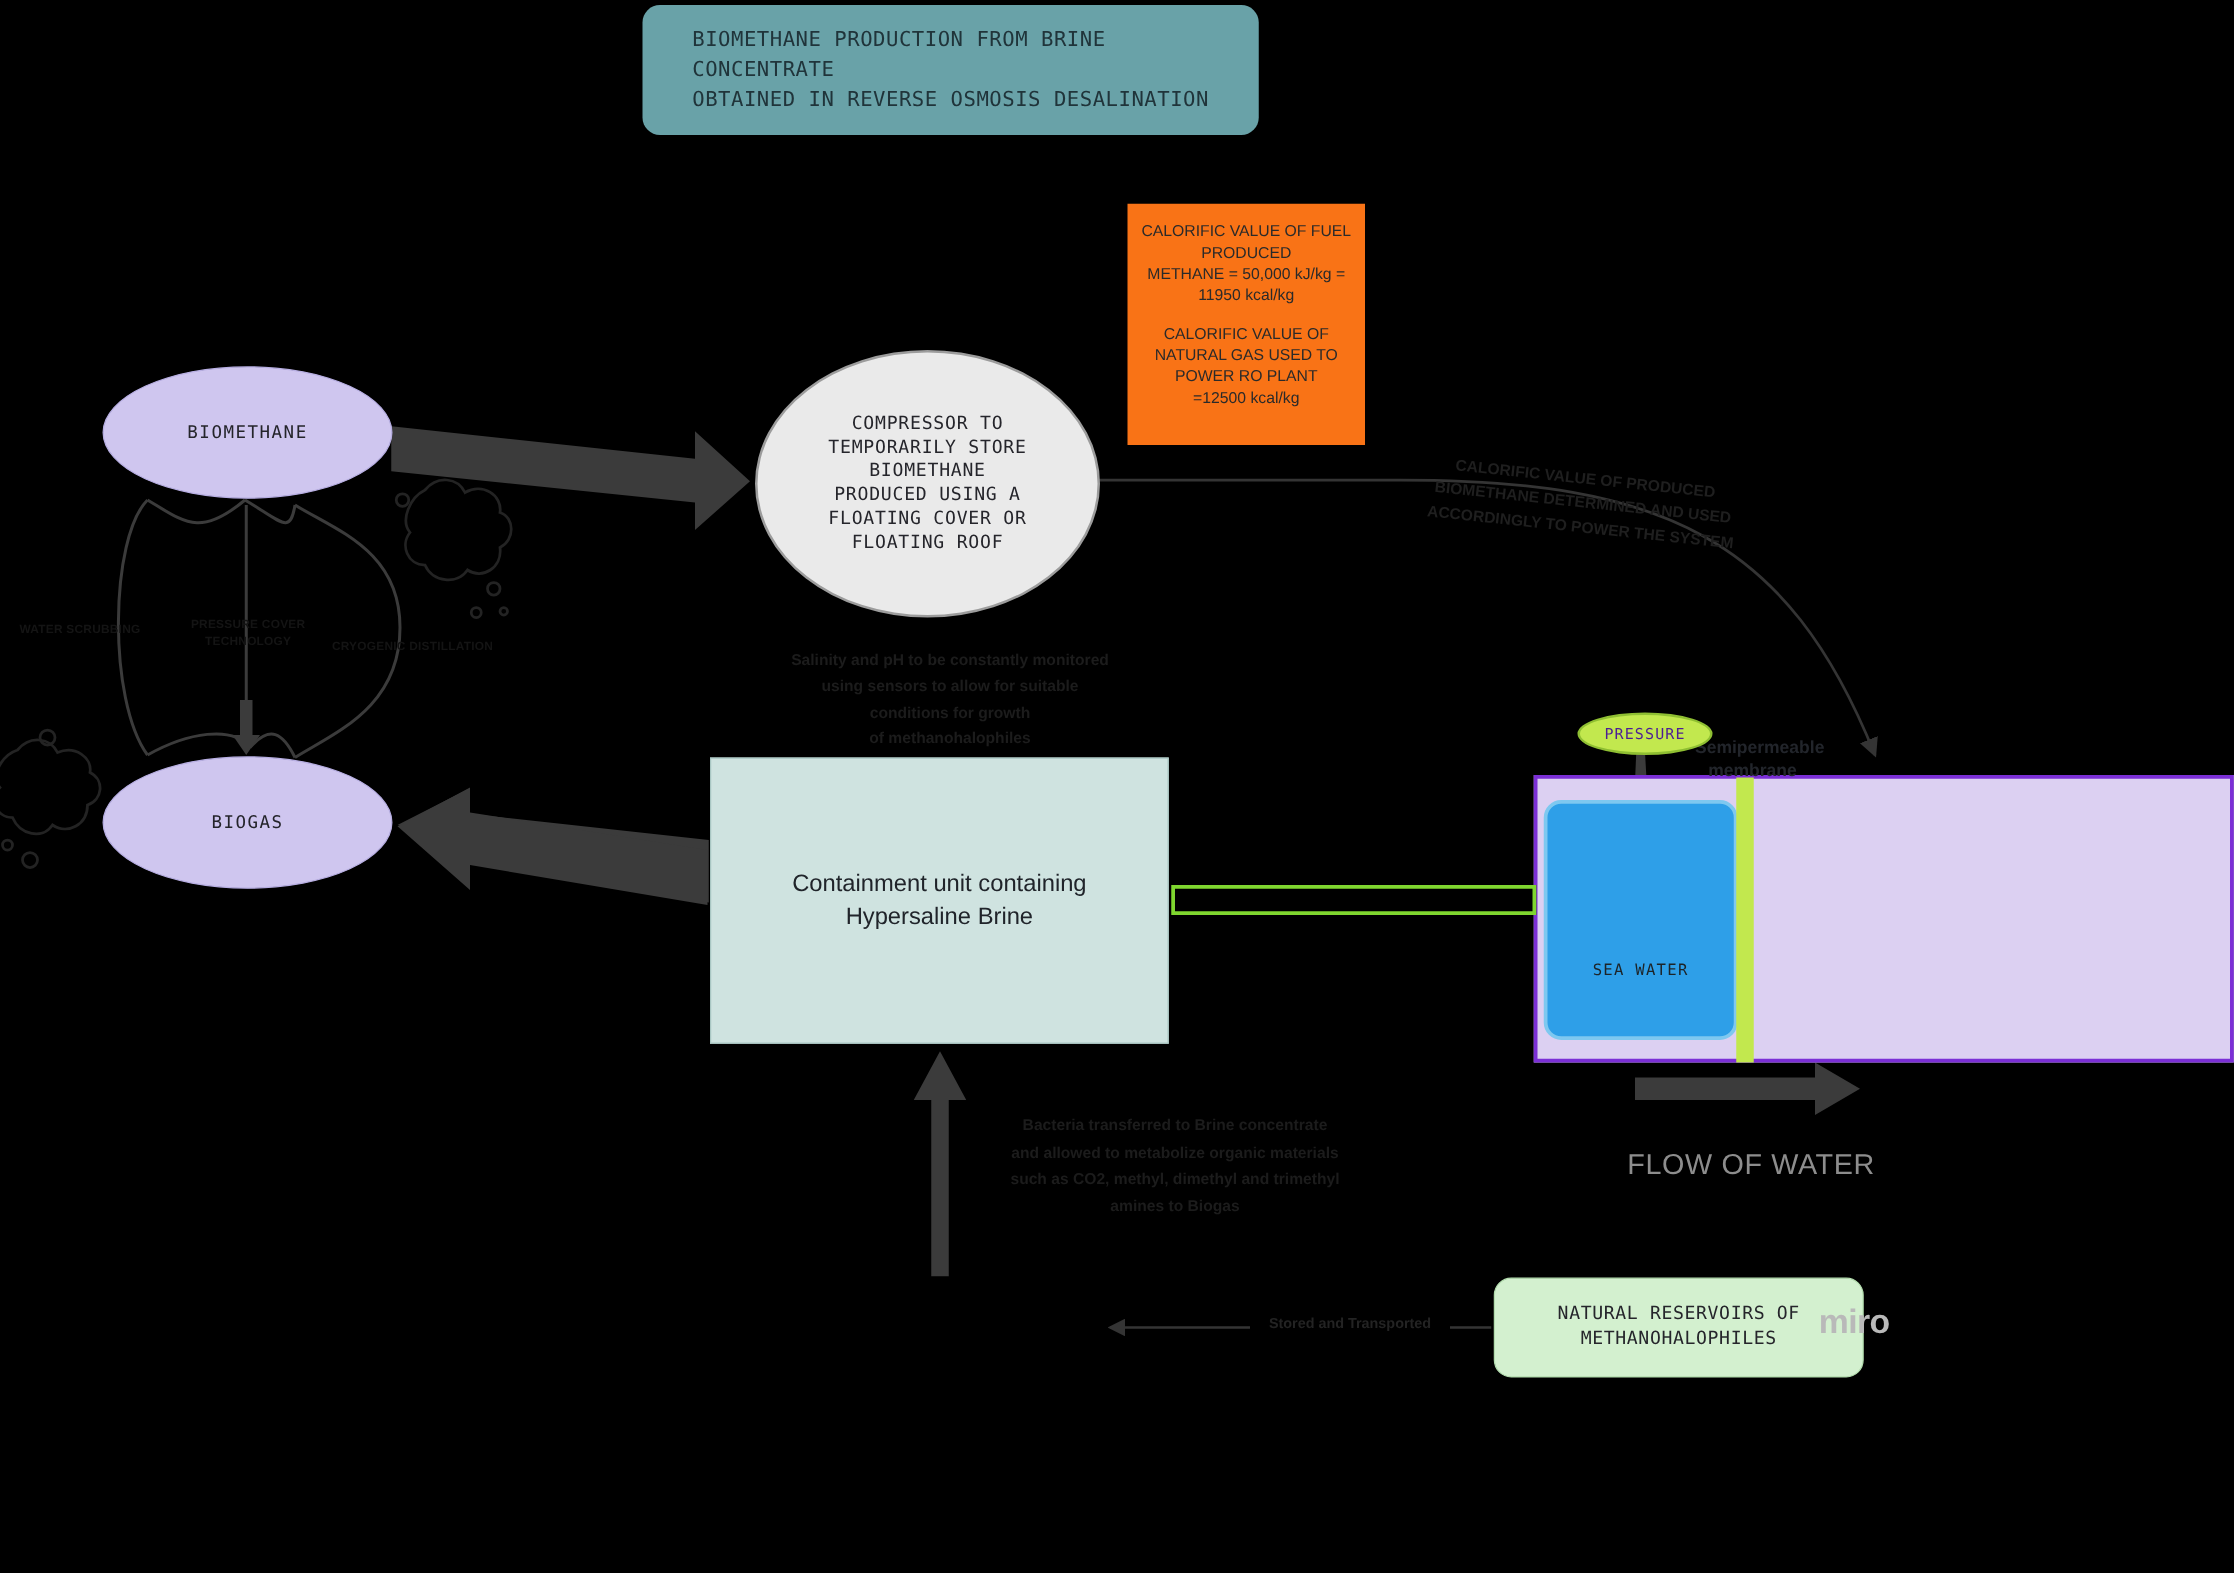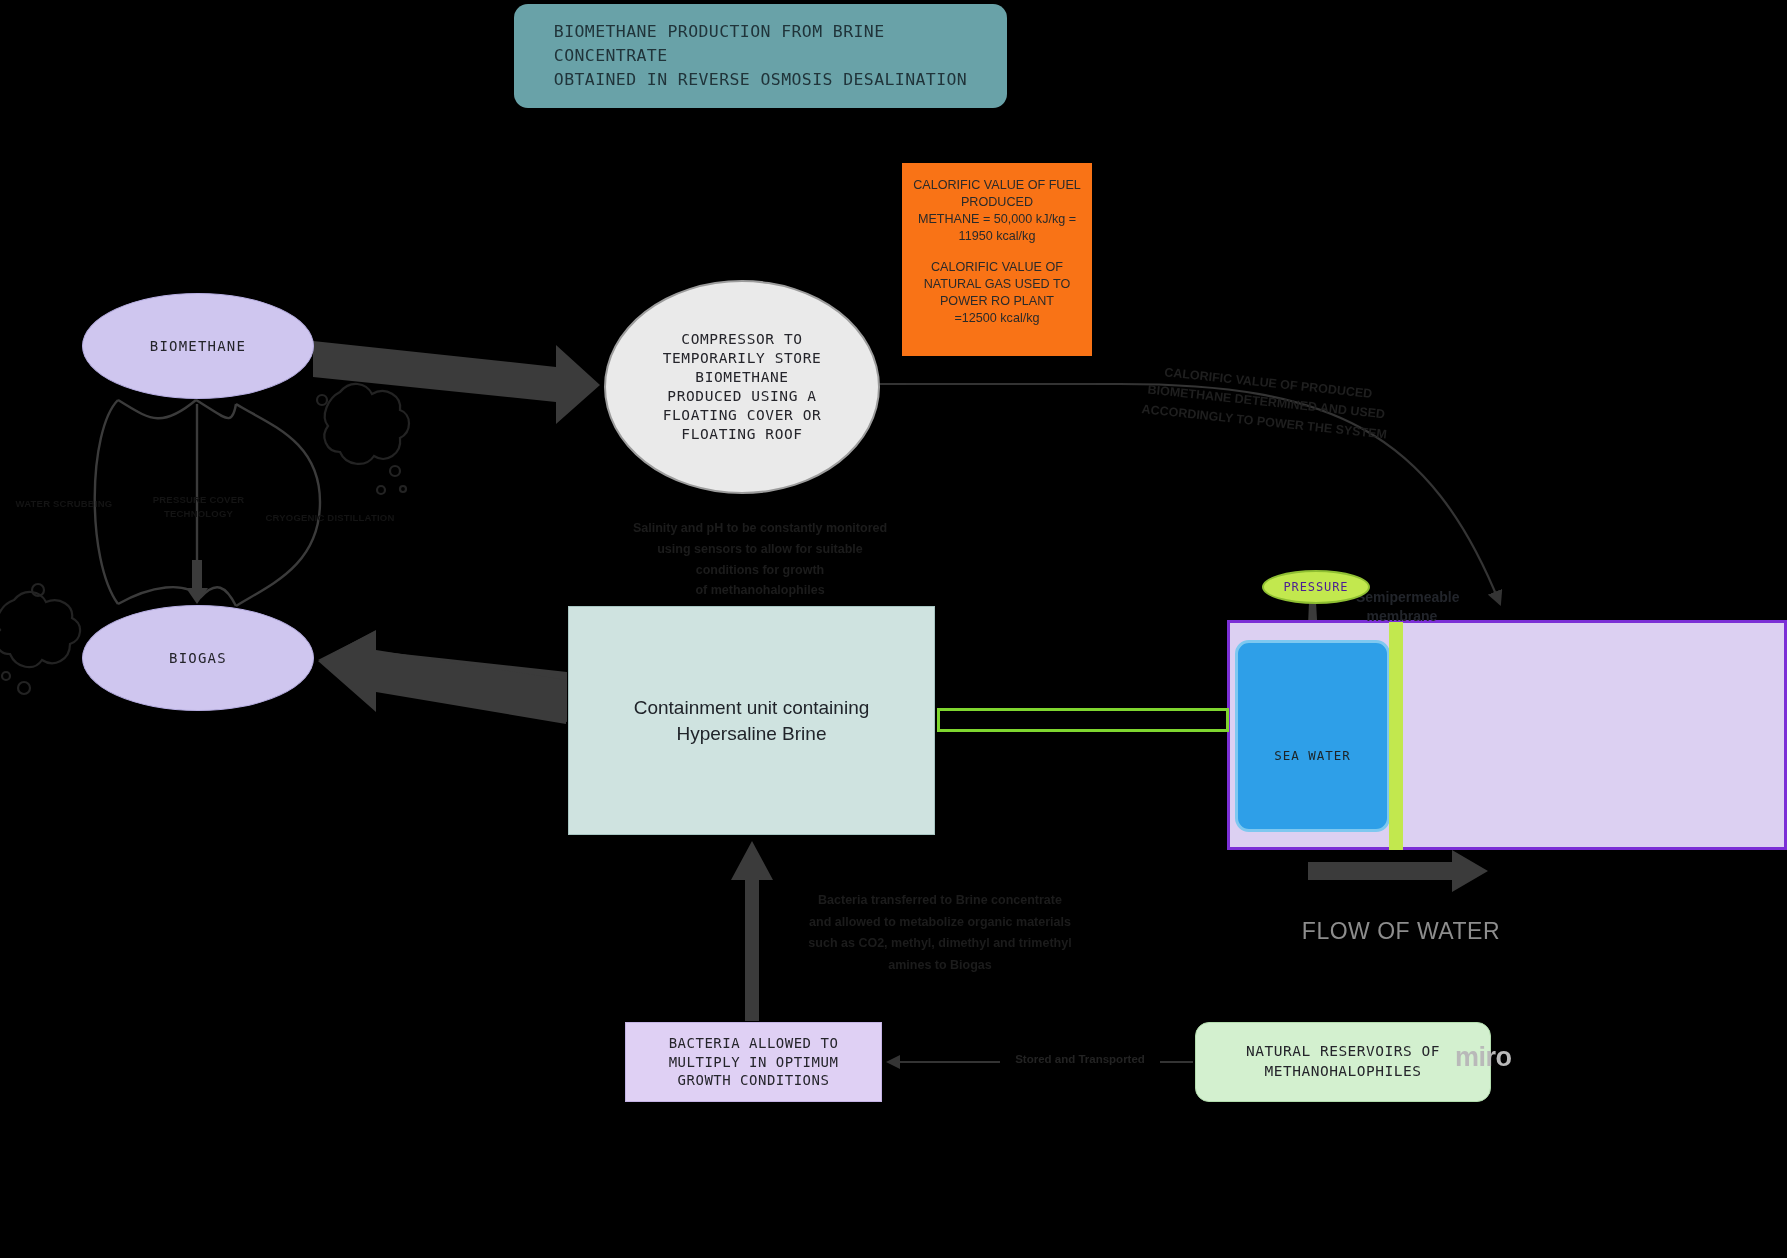--- a/index.html
+++ b/index.html
@@ -85,21 +85,21 @@
   
   #ro-assembly{
     left:1227px;top:620px;width:560px;height:230px;
     background:#dcd0f2;border:3px solid #7b2fd6;
   }
   #sea-water-tank{
     left:1235px;top:640px;width:155px;height:192px;
     background:#2e9fe8;border:3px solid #7ec8f0;border-radius:14px;
     display:flex;align-items:flex-end;justify-content:center;
     color:#1d2428;font-family:"DejaVu Sans Mono","Liberation Mono",monospace;
-    font-size:12.5px;letter-spacing:1px;padding-bottom:66px;
+    font-size:12.5px;letter-spacing:1px;padding-bottom:46px;
   }
   #fresh-water-tank{
     left:1410px;top:640px;width:168px;height:192px;
     background:#4040b8;border:3px solid #7ec8f0;border-radius:14px;
     display:flex;align-items:flex-end;justify-content:center;
     color:#1d2428;font-family:"DejaVu Sans Mono","Liberation Mono",monospace;
     font-size:12.5px;letter-spacing:1px;padding-bottom:62px;
   }
   #semipermeable-membrane{
     left:1389px;top:622px;width:14px;height:228px;background:#c2e84e;
@@ -283,27 +283,20 @@
     </div>
   </div>
 
   <div class="abs" id="containment-unit">
     <div>
       <span>Containment unit containing</span><br>
       <span>Hypersaline Brine</span>
     </div>
   </div>
 
-  <div class="abs" id="bacteria-node">
-    <div>
-      <span>BACTERIA ALLOWED TO</span><br>
-      <span>MULTIPLY IN OPTIMUM</span><br>
-      <span>GROWTH CONDITIONS</span>
-    </div>
-  </div>
 
   <div class="abs" id="reservoir-node">
     <div>
       <span>NATURAL RESERVOIRS OF</span><br>
       <span>METHANOHALOPHILES</span>
     </div>
   </div>
 
   <div class="abs" id="ro-assembly"></div>
   <div class="abs" id="sea-water-tank">

